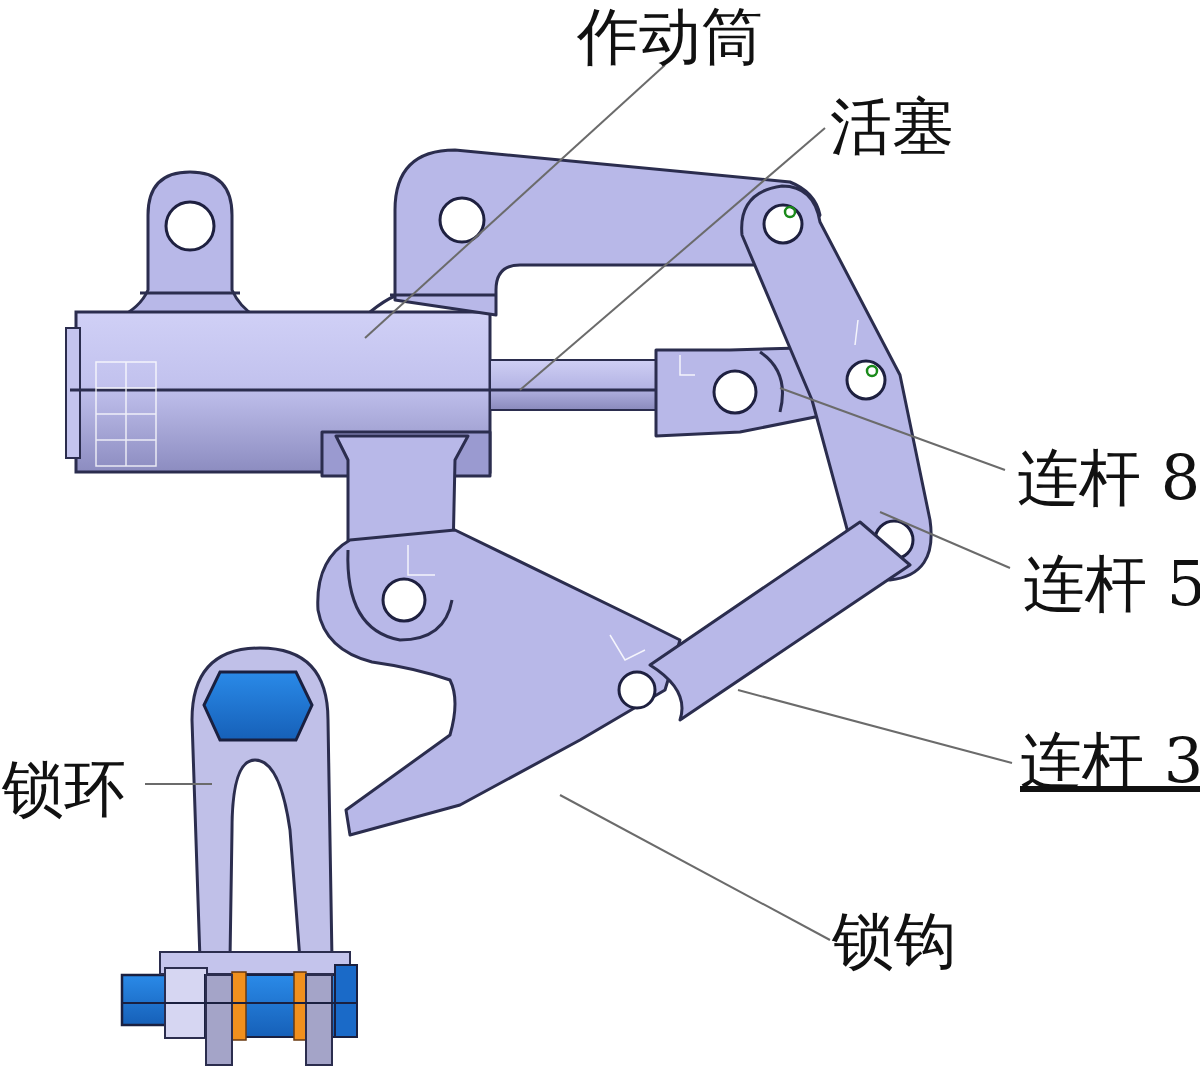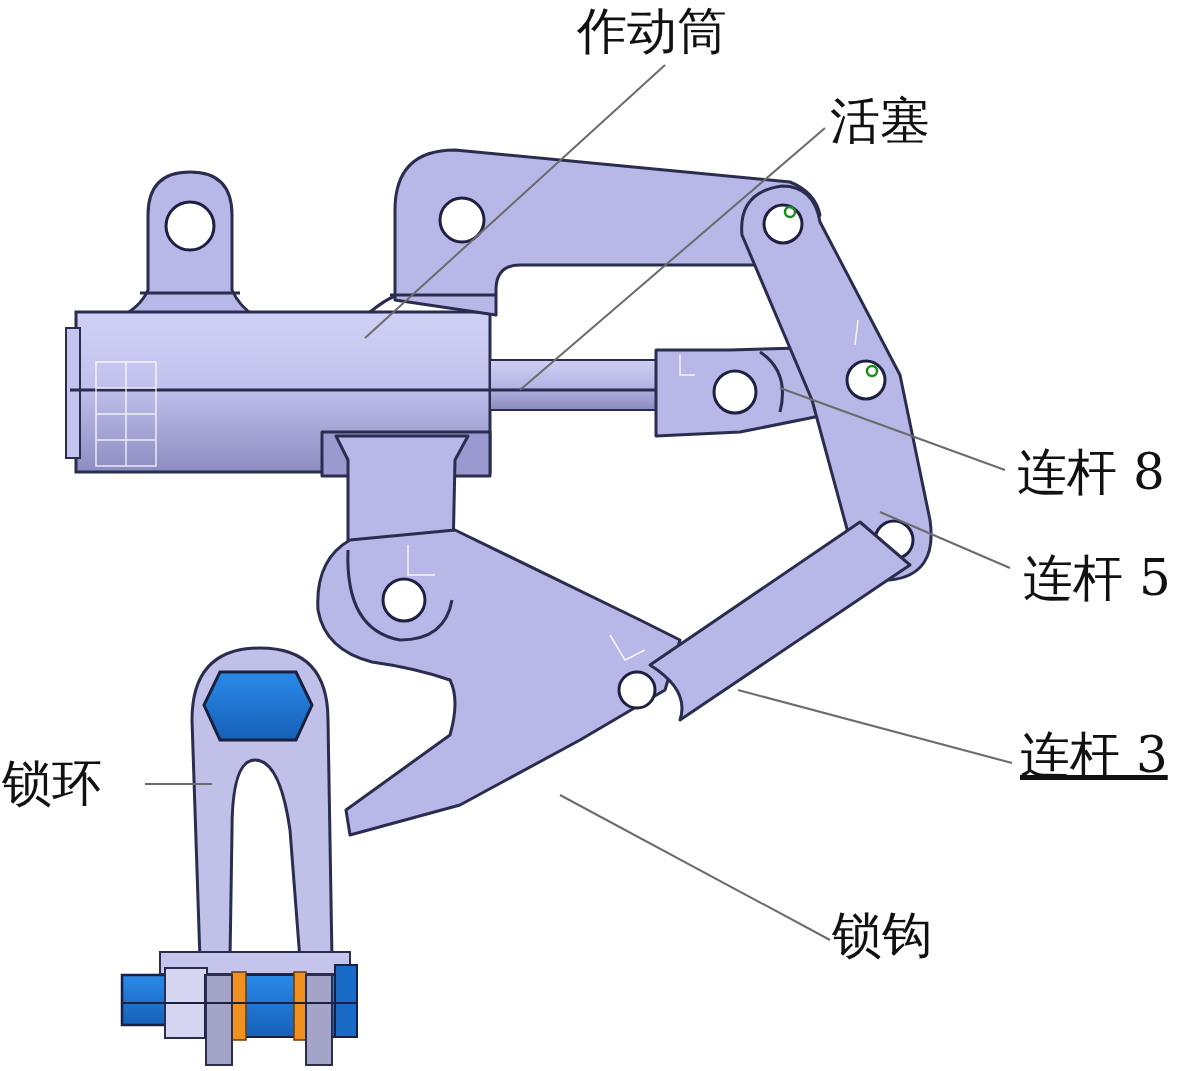--- a/index.html
+++ b/index.html
@@ -1,21 +1,21 @@
 <!DOCTYPE html>
 <html><head>
 <meta charset="utf-8">
 <style>
   html, body { margin: 0; padding: 0; background: #ffffff; }
   body { width: 1200px; height: 1071px; position: relative; overflow: hidden; }
   #diagram { position: absolute; left: 0; top: 0; width: 1200px; height: 1071px; }
   .label {
     position: absolute;
     font-family: "DejaVu Serif", "Liberation Serif", serif;
-    font-size: 50px;
+    font-size: 62px;
     color: #111111;
     line-height: 1;
     white-space: nowrap;
   }
   .part { stroke: #2b2d4e; stroke-width: 3; stroke-linejoin: round; }
   .leader { stroke: #6b6b6b; stroke-width: 2; fill: none; }
   .hole { fill: #ffffff; stroke: #1e2040; stroke-width: 3; }
   .edge { stroke: #2b2d4e; stroke-width: 3; fill: none; }
   .axis { stroke: #ffffff; stroke-width: 1.5; fill: none; opacity: 0.85; }
 </style>

